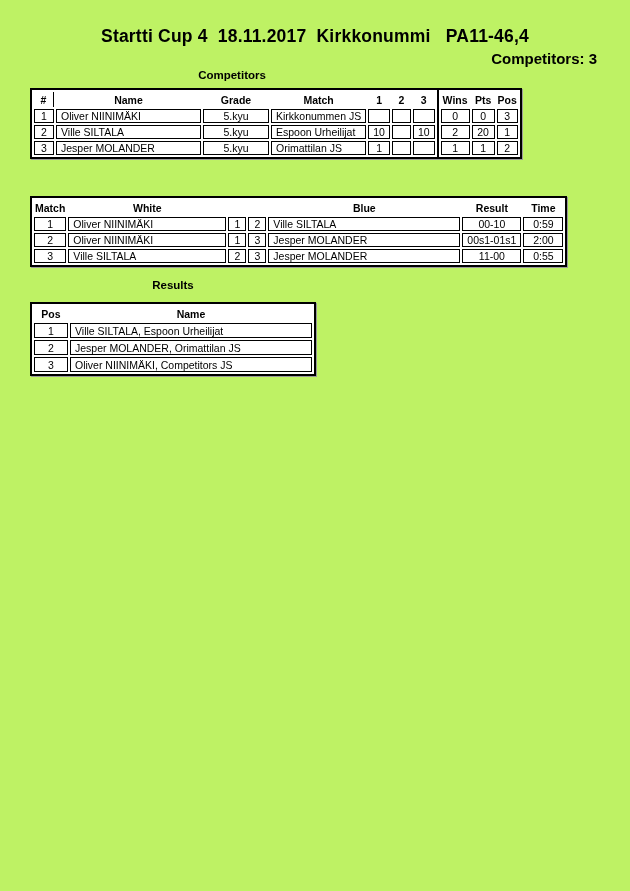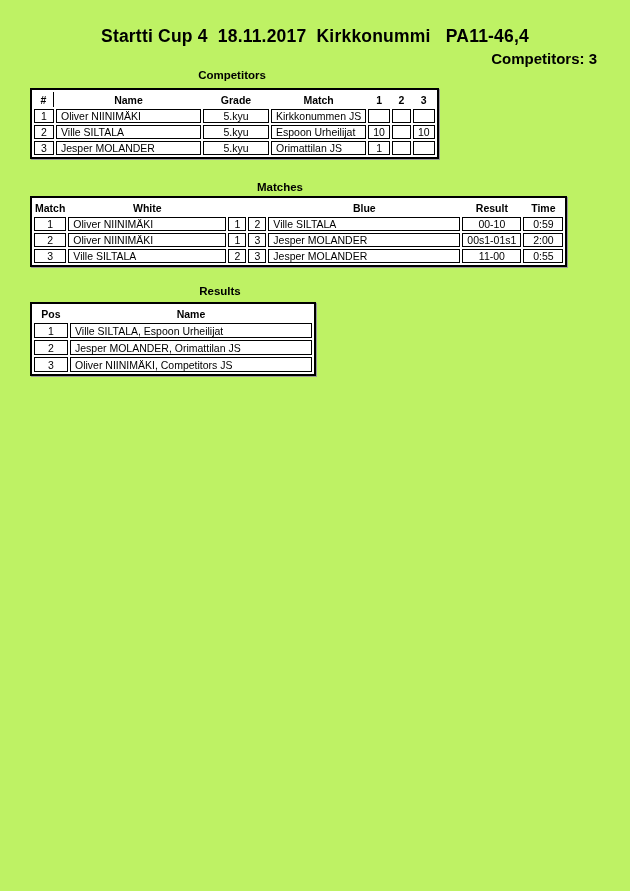--- a/index.html
+++ b/index.html
@@ -13,21 +13,21 @@
   }
   .competitors-count{
     position:absolute;top:50px;right:33px;
     font-size:15px;font-weight:bold;
   }
   .section-heading{
     position:absolute;font-size:11.5px;font-weight:bold;text-align:center;
   }
   .h-competitors{top:69px;left:0;width:464px;}
   .h-matches{top:181px;left:0;width:560px;}
-  .h-results{top:285px;left:0;width:346px;padding-left:47px;}
+  .h-results{top:279px;left:0;width:346px;}
 
   .tbl-anchor{position:absolute;left:30px;}
   .a-competitors{top:88px;display:flex;align-items:flex-start;}
   .a-matches{top:196px;}
   .a-results{top:302px;}
 
   table.sheet{
     border-collapse:separate;border-spacing:2px;
     border:2px solid #000;background:#fff;
     table-layout:fixed;
@@ -117,23 +117,46 @@
         <td>3</td>
         <td class="al">Jesper MOLANDER</td>
         <td>5.kyu</td>
         <td class="al">Orimattilan JS</td>
         <td>1</td>
         <td></td>
         <td></td>
       </tr>
     </tbody>
       </table>
+    <table class="sheet part-right">
+      <tbody>
+          <tr>
+        <th class="w-wins">Wins</th>
+        <th class="w-pts">Pts</th>
+        <th class="w-pos">Pos</th>
+      </tr>
+      <tr>
+        <td>0</td>
+        <td>0</td>
+        <td>3</td>
+      </tr>
+      <tr>
+        <td>2</td>
+        <td>20</td>
+        <td>1</td>
+      </tr>
+      <tr>
+        <td>1</td>
+        <td>1</td>
+        <td>2</td>
+      </tr>
+    </tbody>
+      </table>
   </div>
 
-  <div class="section-heading h-matches">Matches</div>
 
   <div class="tbl-anchor a-matches">
     <table class="sheet">
       <tbody>
           <tr>
         <th class="w-mnum th-match">Match</th>
         <th class="w-white">White</th>
         <th class="w-cnum"></th>
         <th class="w-cnum"></th>
         <th class="w-blue">Blue</th>

